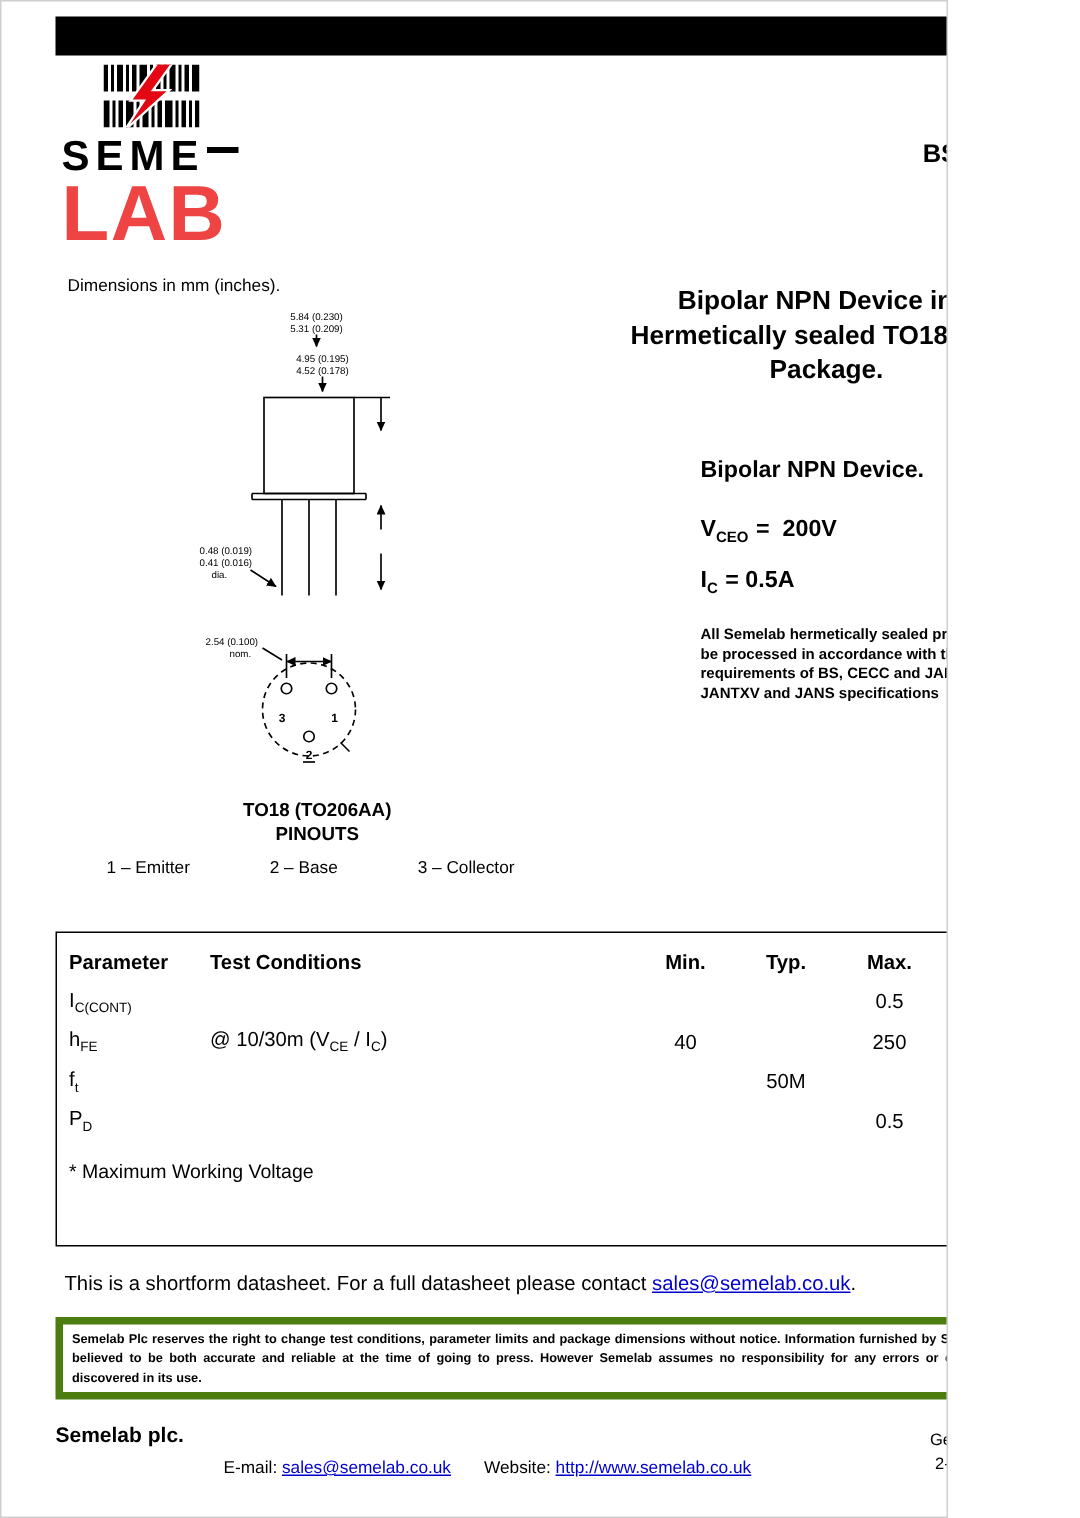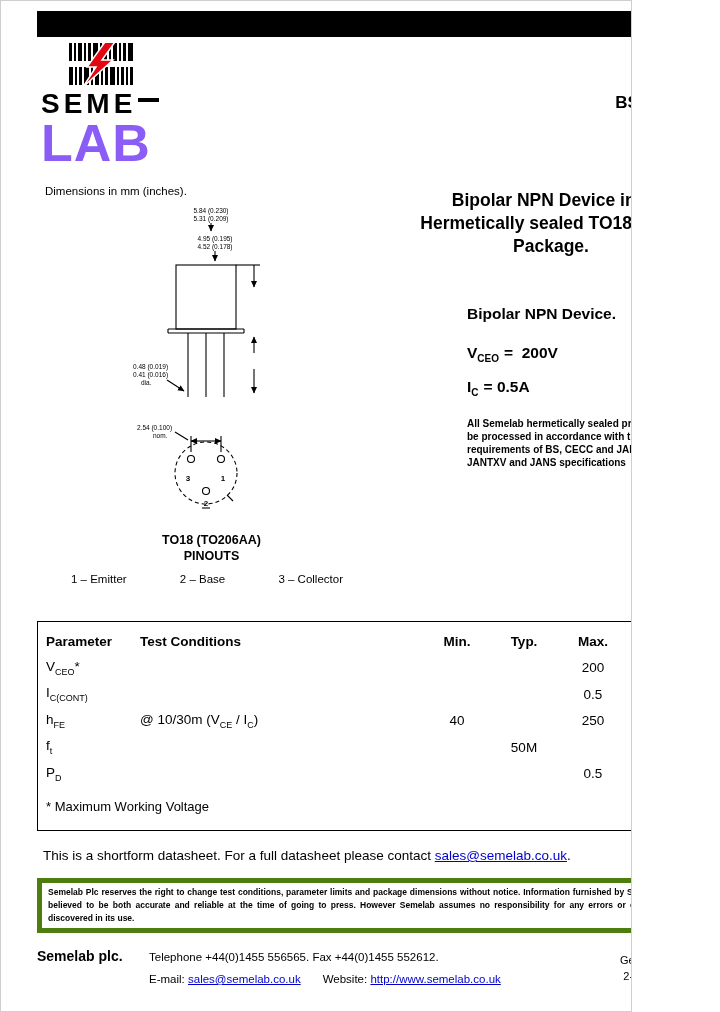--- a/index.html
+++ b/index.html
@@ -103,21 +103,21 @@
         <rect x="52" y="24" width="3" height="18"></rect>
           <rect x="57" y="24" width="2" height="18"></rect>
         <rect x="61" y="24" width="3" height="18"></rect>
       </g>
       <polygon points="36,-1 18,24 27,24 14,44 44,17 33,17 46,-1" stroke="#ffffff" stroke-width="1.5" fill="#e30613" style="color: rgb(227, 6, 19);"></polygon>
     </svg>
     <div class="logo-seme-row">
       <span class="logo-seme">SEME</span>
       <span class="logo-seme-line"></span>
     </div>
-    <div class="logo-lab" style="color: #8b5cf6;">LAB</div>
+    <div class="logo-lab" style="color: #ef4444;">LAB</div>
   </div>
 
   <div class="part-number">BSS78</div>
 
   <div class="dims-note">Dimensions in mm (inches).</div>
 
   <svg class="drawing" width="175" height="325" viewBox="0 0 175 325">
     <defs>
       <marker id="ar" markerWidth="8" markerHeight="8" refX="6" refY="3" orient="auto" markerUnits="userSpaceOnUse">
         <path d="M0,0 L6.5,3 L0,6 Z" fill="#000"></path>
@@ -213,28 +213,20 @@
   <div class="ptable">
     <div class="trow thead">
       <div class="c-param">Parameter</div>
       <div class="c-cond">Test Conditions</div>
       <div class="c-num">Min.</div>
       <div class="c-num">Typ.</div>
       <div class="c-num">Max.</div>
       <div class="c-num">Units</div>
     </div>
 
-    <div class="trow">
-      <div class="c-param"><span>V</span><sub>CEO</sub><span>*</span></div>
-      <div class="c-cond"></div>
-      <div class="c-num"></div>
-      <div class="c-num"></div>
-      <div class="c-num">200</div>
-      <div class="c-num">V</div>
-    </div>
 
     <div class="trow">
       <div class="c-param"><span>I</span><sub>C(CONT)</sub><span></span></div>
       <div class="c-cond"></div>
       <div class="c-num"></div>
       <div class="c-num"></div>
       <div class="c-num">0.5</div>
       <div class="c-num">A</div>
     </div>
 
@@ -268,21 +260,20 @@
     <div class="tfoot">* Maximum Working Voltage</div>
   </div>
 
   <div class="shortform">
     <span>This is a shortform datasheet. For a full datasheet please contact </span><a href="#" class="link" style="color: rgb(0, 0, 205);">sales@semelab.co.uk</a><span>.</span>
   </div>
 
   <div class="disclaimer">Semelab Plc reserves the right to change test conditions, parameter limits and package dimensions without notice. Information furnished by Semelab is believed to be both accurate and reliable at the time of going to press. However Semelab assumes no responsibility for any errors or omissions discovered in its use.</div>
 
   <div class="f-company">Semelab plc.</div>
-  <div class="f-contact">Telephone +44(0)1455 556565. Fax +44(0)1455 552612.</div>
   <div class="f-links">
     <span>E-mail: </span><a href="#" class="link" style="color: rgb(0, 0, 205);">sales@semelab.co.uk</a><span class="gap">Website: </span><a href="#" class="link" style="color: rgb(0, 0, 205);">http://www.semelab.co.uk</a>
   </div>
   <div class="f-generated">
     <div>Generated</div>
     <div>2-Aug-02</div>
   </div>
 
 </div>
 

